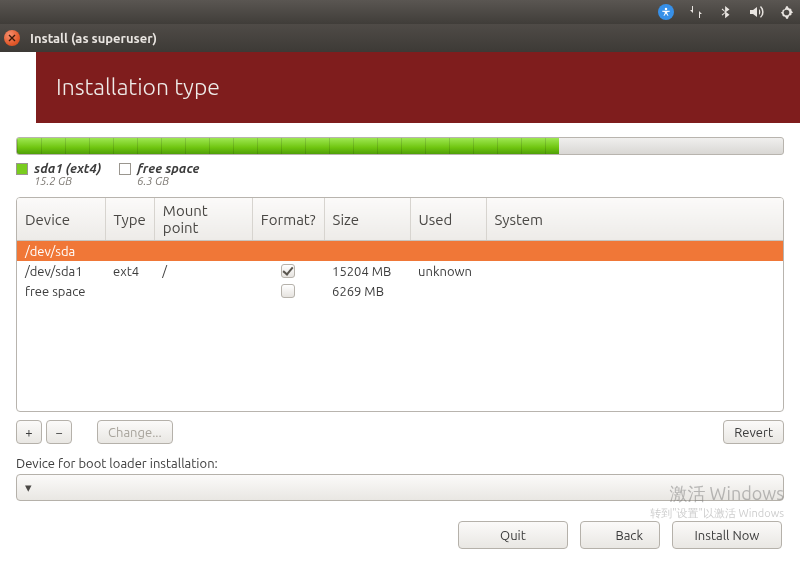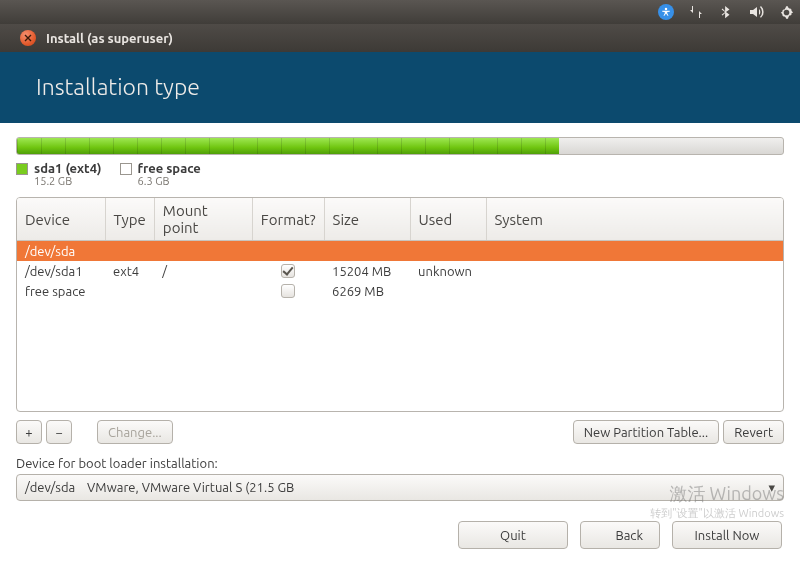--- a/index.html
+++ b/index.html
@@ -4,40 +4,40 @@
 <style>
   *{box-sizing:border-box;margin:0;padding:0;font-family:"Ubuntu",Helvetica,Arial,sans-serif;font-size:13px;color:#3c3c3c;}
   body{background:#fff;width:800px;height:561px;overflow:hidden;position:relative;}
   
   .top-panel{height:24px;background:linear-gradient(to bottom,#5a5652,#403d39);display:flex;justify-content:flex-end;align-items:center;padding:0 6px;gap:14px;}
   .top-panel svg{fill:#e9e5e1;}
   .tray-ico{width:16px;height:16px;display:flex;align-items:center;justify-content:center;}
   .a11y-circ{width:16px;height:16px;border-radius:50%;background:#3790e8;display:flex;align-items:center;justify-content:center;}
   .a11y-circ svg{fill:#fff;}
   
-  .title-bar{height:28px;background:linear-gradient(to bottom,#4f4b47,#3d3a36);display:flex;align-items:center;padding-left:20px;gap:10px;}
+  .title-bar{height:28px;background:linear-gradient(to bottom,#4f4b47,#3d3a36);display:flex;align-items:center;padding-left:4px;gap:10px;}
   .close-btn{width:16px;height:16px;border-radius:50%;background:radial-gradient(circle at 35% 30%,#f68f6f,#e45b2d 60%,#c64317);display:flex;align-items:center;justify-content:center;cursor:pointer;}
   .close-btn svg{width:8px;height:8px;}
   .title-bar .win-title{color:#e9e5e1;font-weight:bold;font-size:13px;}
   
-  .header{background:#0c4a6e;padding:22px 36px 24px;}
+  .header{background:#7f1d1d;padding:22px 20px 24px;margin-left:36px;}
   .header h1{color:#efece9;font-size:23px;font-weight:300;}
   
   .content{padding:14px 16px 0 16px;}
   
   .usage-wrap{height:18px;border:1px solid #b8b4ae;border-radius:3px;overflow:hidden;display:flex;background:linear-gradient(to bottom,#f0efee,#d9d7d4);}
   .seg{height:100%;}
   .seg-used{
     background:
       repeating-linear-gradient(90deg,rgba(0,0,0,0.13) 0 1px,transparent 1px 24px),
       linear-gradient(to bottom,#9ee852,#6fc510 60%,#4f9f08);
   }
   
   .legend{display:flex;gap:18px;margin-top:6px;margin-bottom:10px;}
-  .legend-item{display:flex;align-items:flex-start;gap:6px;}
+  .legend-item{display:flex;align-items:flex-start;gap:6px;font-style:italic;}
   .swatch{width:12px;height:12px;border:1px solid #9a968f;margin-top:2px;}
   .swatch.green{background:#79cc1e;}
   .swatch.empty{background:#fff;}
   .legend-item .lbl{font-weight:bold;color:#3c3c3c;}
   .legend-item .sub{color:#7a7670;font-size:11px;line-height:12px;}
 
   
   .tbl-wrap{border:1px solid #b8b4ae;border-radius:4px;overflow:hidden;background:#fff;}
   table{border-collapse:collapse;width:100%;}
   thead th{
@@ -201,28 +201,26 @@
     <div class="tbody-pad"></div>
   </div>
 
   <div class="row-bar">
     <div class="btn-group">
       <div class="btn sq">+</div>
       <div class="btn sq">−</div>
       <div class="btn disabled">Change...</div>
     </div>
     <div class="btn-group">
-      <div class="btn">New Partition Table...</div>
       <div class="btn">Revert</div>
     </div>
   </div>
 
   <div class="boot-label">Device for boot loader installation:</div>
   <div class="combo">
-    <span style="white-space:pre;">/dev/sda    VMware, VMware Virtual S (21.5 GB</span>
     <span class="arrow">▾</span>
   </div>
 </div>
 
 <div class="wm">
   <div class="l1">激活 Windows</div>
   <div class="l2">转到"设置"以激活 Windows</div>
 </div>
 
 <div class="footer">

